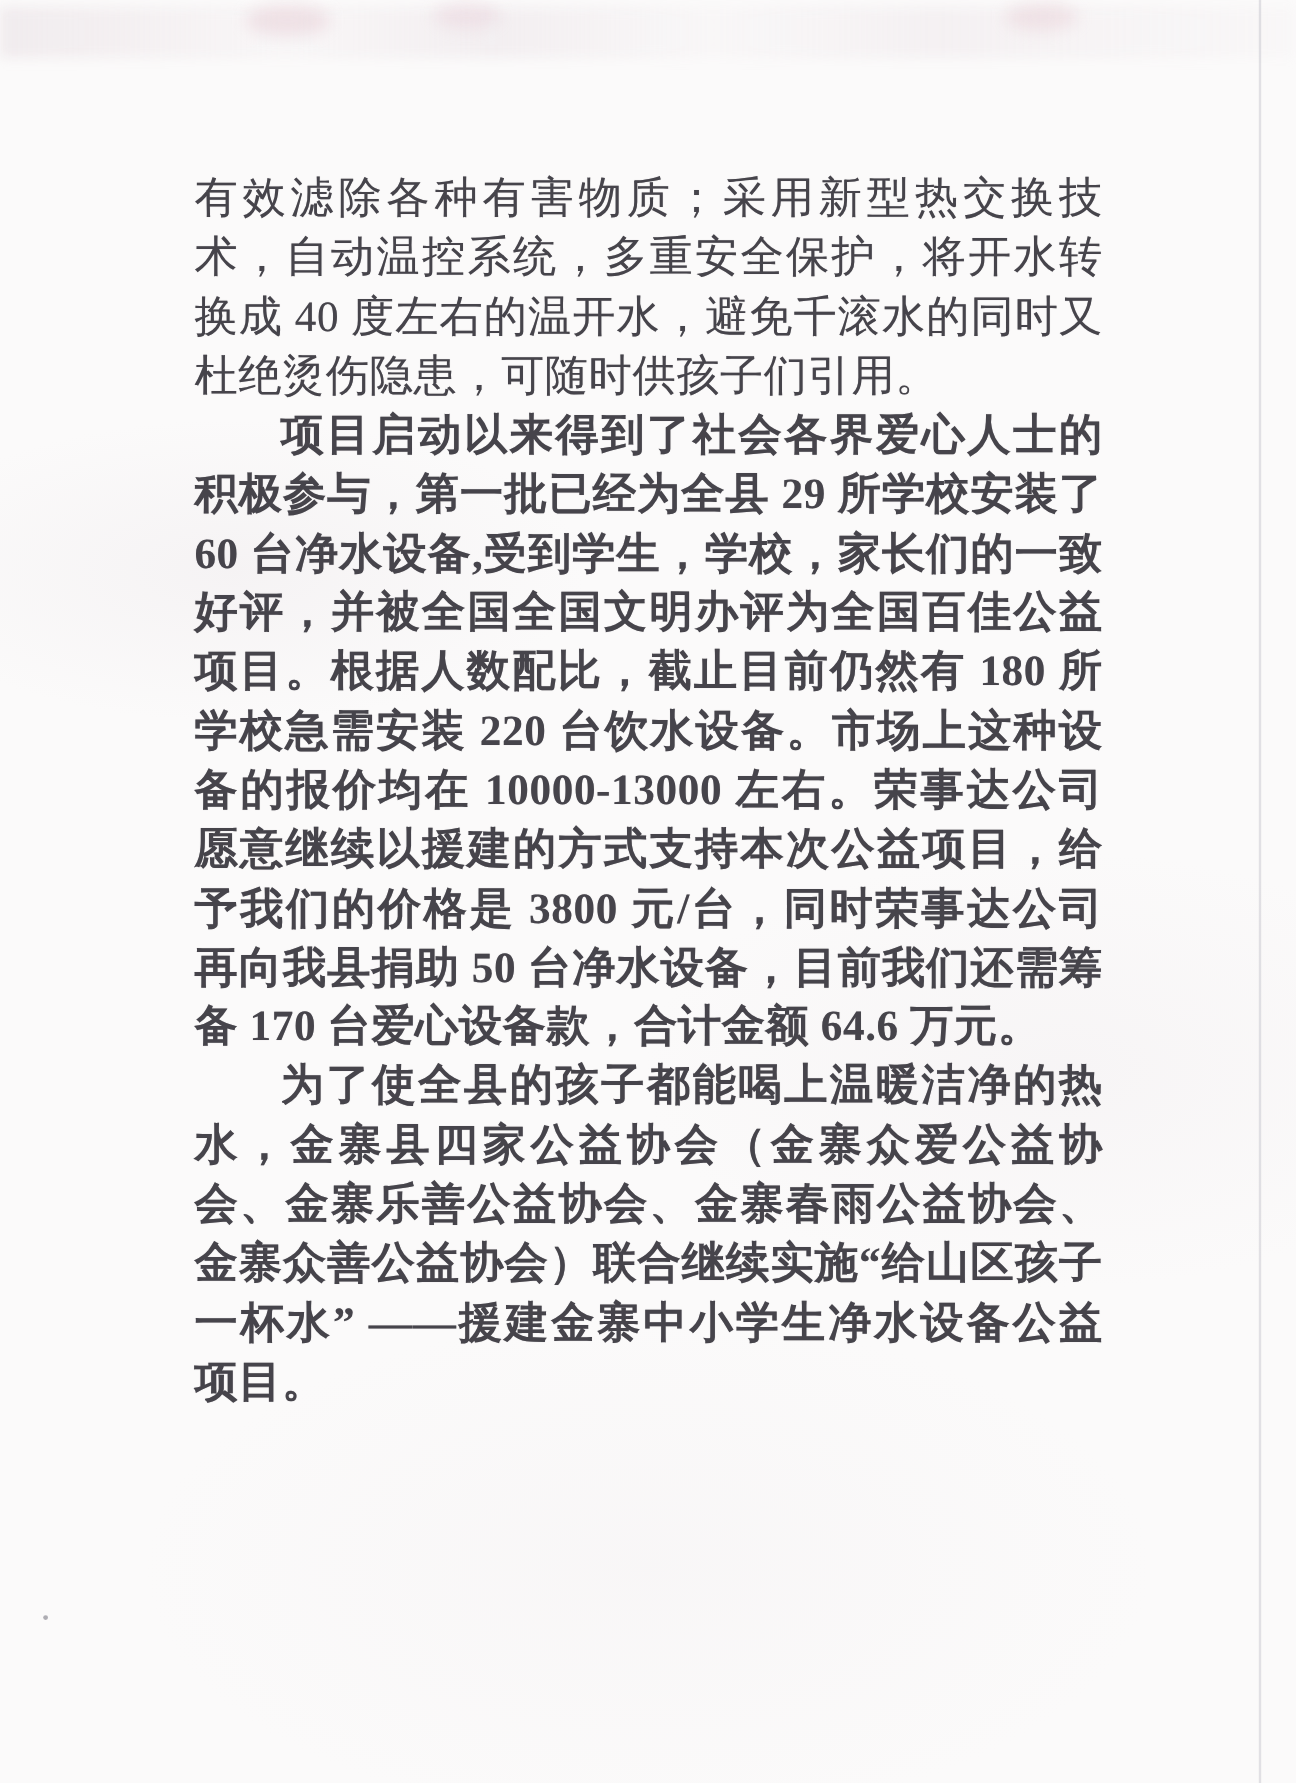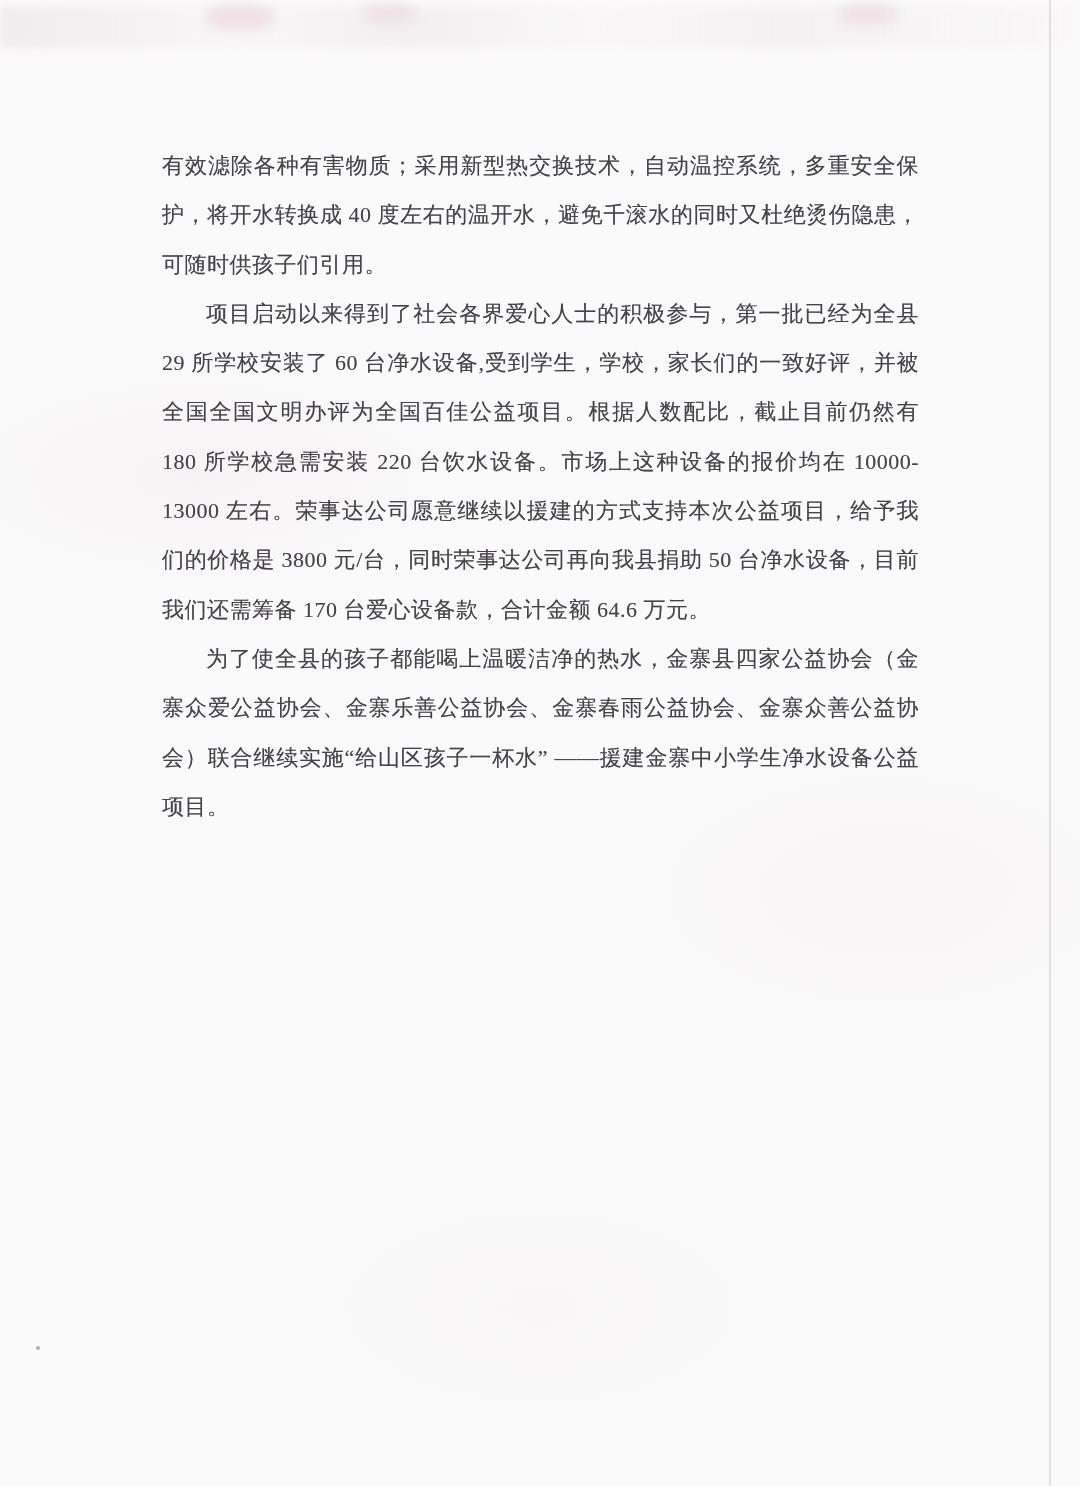--- a/index.html
+++ b/index.html
@@ -72,34 +72,35 @@
     border-radius: 50%;
     background: rgba(112,110,120,0.55);
   }
 
   
   .text-block {
     position: absolute;
     left: 162px;
     top: 141px;
     width: 757px;
-    font-size: 22px;
+    font-size: 36px;
     line-height: 49.3px;
     color: #46444b;
     text-align: justify;
     text-justify: inter-ideograph;
     letter-spacing: 0.5px;
     text-shadow: 0 0 0.6px rgba(70,68,75,0.45);
   }
   .text-block p {
     margin: 0;
     padding: 0;
   }
   .text-block p.indented {
     text-indent: 2em;
+    font-weight: bold;
   }
 </style>
 </head>
 <body>
 
 <div class="page">
 
   <div class="top-mottle"></div>
   <div class="smudge smudge-a"></div>
   <div class="smudge smudge-b"></div>

